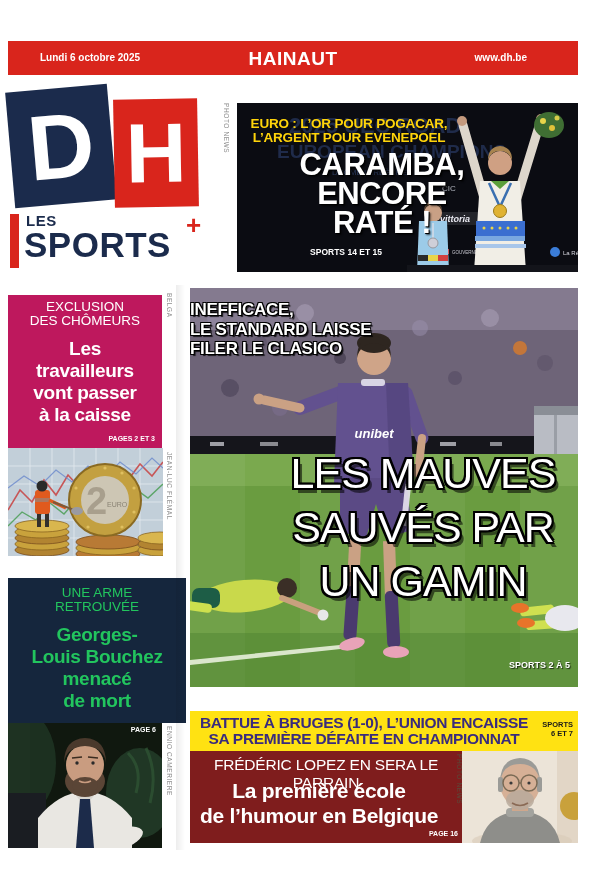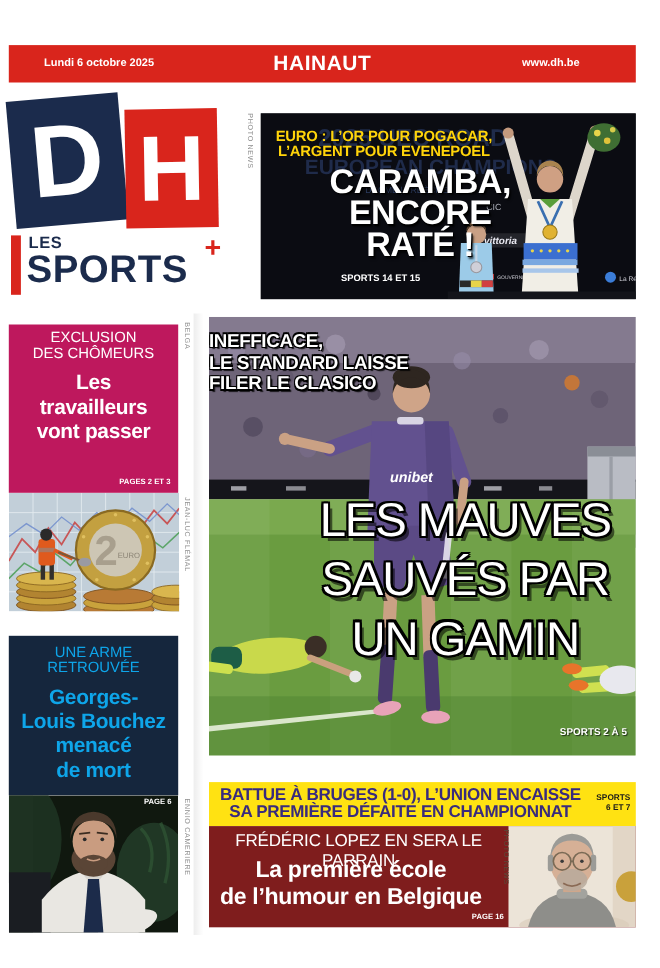--- a/index.html
+++ b/index.html
@@ -33,21 +33,21 @@
   .cycling svg{position:absolute;left:0;top:0;}
   .cy-kicker{position:absolute;left:0;top:14px;width:224px;text-align:center;color:#ffd40a;
              font-size:13.5px;line-height:13.5px;font-weight:bold;letter-spacing:-.2px;}
   .cy-head{position:absolute;left:0;top:47px;width:218px;text-align:center;color:#fff;
            font-size:31px;line-height:29px;font-weight:bold;letter-spacing:-.5px;
            text-shadow:1px 1px 0 #000,2px 2px 2px rgba(0,0,0,.7);padding-left:36px;}
   .cy-ref{position:absolute;left:0;top:144px;width:218px;text-align:center;color:#fff;
           font-size:8.5px;font-weight:bold;}
   
   .bluebox{left:8px;top:295px;width:154px;height:153px;background:#be185d;color:#fff;text-align:center;}
-  .navybox{left:8px;top:578px;width:154px;height:145px;background:#15263d;color:#0ea5e9;text-align:center;}
+  .navybox{left:8px;top:578px;width:178px;height:145px;background:#15263d;color:#22c55e;text-align:center;}
   .box-kicker{padding-top:5px;font-size:13.5px;line-height:13.5px;font-weight:normal;}
   .box-head{margin-top:11px;font-size:19px;line-height:22px;font-weight:bold;letter-spacing:-.3px;}
   .box-ref{position:absolute;right:7px;bottom:6px;font-size:7px;font-weight:bold;}
   .navy-ref{left:8px;top:726px;width:148px;text-align:right;color:#fff;font-size:7px;font-weight:bold;z-index:6;}
   .photo{overflow:hidden;}
   .coinphoto{left:8px;top:448px;width:155px;height:108px;}
   .bouchezphoto{left:8px;top:723px;width:154px;height:125px;}
   
   .mainphoto{left:190px;top:288px;width:388px;height:399px;overflow:hidden;}
   .mp-kicker{position:absolute;left:0;top:12px;width:202px;color:#fff;
@@ -163,20 +163,21 @@
 
   <div class="abs bluebox">
     <div class="box-kicker">
       <div>EXCLUSION</div>
       <div>DES CHÔMEURS</div>
     </div>
     <div class="box-head">
       <div>Les</div>
       <div>travailleurs</div>
       <div>vont passer</div>
+      <div>à la caisse</div>
     </div>
     <div class="box-ref">PAGES 2 ET 3</div>
   </div>
   <div class="vcred" style="left:166px;top:293px;">BELGA</div>
 
   <div class="abs photo coinphoto">
     <svg width="155" height="108" viewBox="0 0 155 108">
       <rect width="155" height="108" fill="#c2cfd9"></rect>
       <path d="M0,18H155 M0,36H155 M0,54H155 M0,72H155 M0,90H155 M22,0V108 M44,0V108 M66,0V108 M88,0V108 M110,0V108 M132,0V108" stroke="#e3eaef" stroke-width="0.8" fill="none"></path>
       <polyline points="0,62 12,42 24,54 36,32 48,47 60,27 72,40 84,22 96,36 108,20 120,32 132,16 144,28 155,14" stroke="#c84848" stroke-width="1.6" fill="none" opacity="0.9"></polyline>

